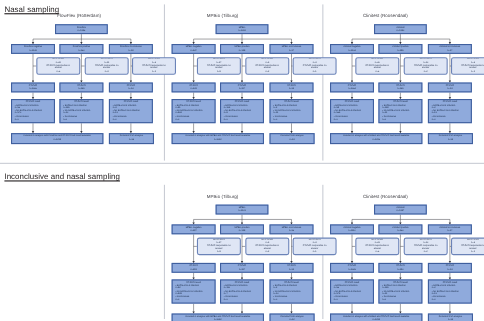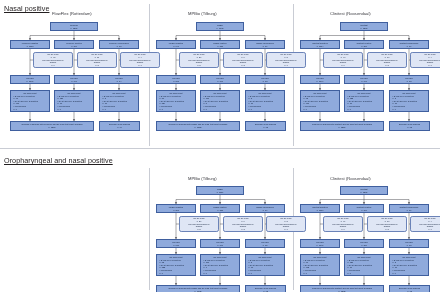--- a/index.html
+++ b/index.html
@@ -76,25 +76,25 @@
   }
   .bx .l{display:block;white-space:nowrap;}
   .bx .bul{display:block;white-space:nowrap;text-align:left;align-self:flex-start;padding-left:1.5px;}
   .bx.detail{justify-content:flex-start;padding-top:1px;}
 </style>
 </head>
 <body>
 
 <div class="page">
 
-  <div class="section-title" id="sec1-title">Nasal positive</div>
+  <div class="section-title" id="sec1-title">Nasal sampling</div>
 
   <div class="hrule" id="rule-top"></div>
 
-  <div class="section-title" id="sec2-title">Oropharyngeal and nasal positive</div>
+  <div class="section-title" id="sec2-title">Inconclusive and nasal sampling</div>
 
   <div id="panels-root">
       <div class="vrule" style="left: 149px; top: 4px; height: 142px;"></div>
       <div class="vrule" style="left: 293px; top: 4px; height: 142px;"></div>
       <div class="panel-label" style="left: 52px; top: 11px;">FlowFlex (Rotterdam)</div>
       <div class="panel" style="left: 6px; top: 22px; width: 138px; height: 112px;">
         <div class="chart">
           <svg width="138" height="112">
             <line x1="68" y1="9" x2="68" y2="13.5" stroke="#3f3f46" stroke-width="0.45"></line>
             <line x1="24" y1="13.5" x2="113" y2="13.5" stroke="#3f3f46" stroke-width="0.45"></line>

